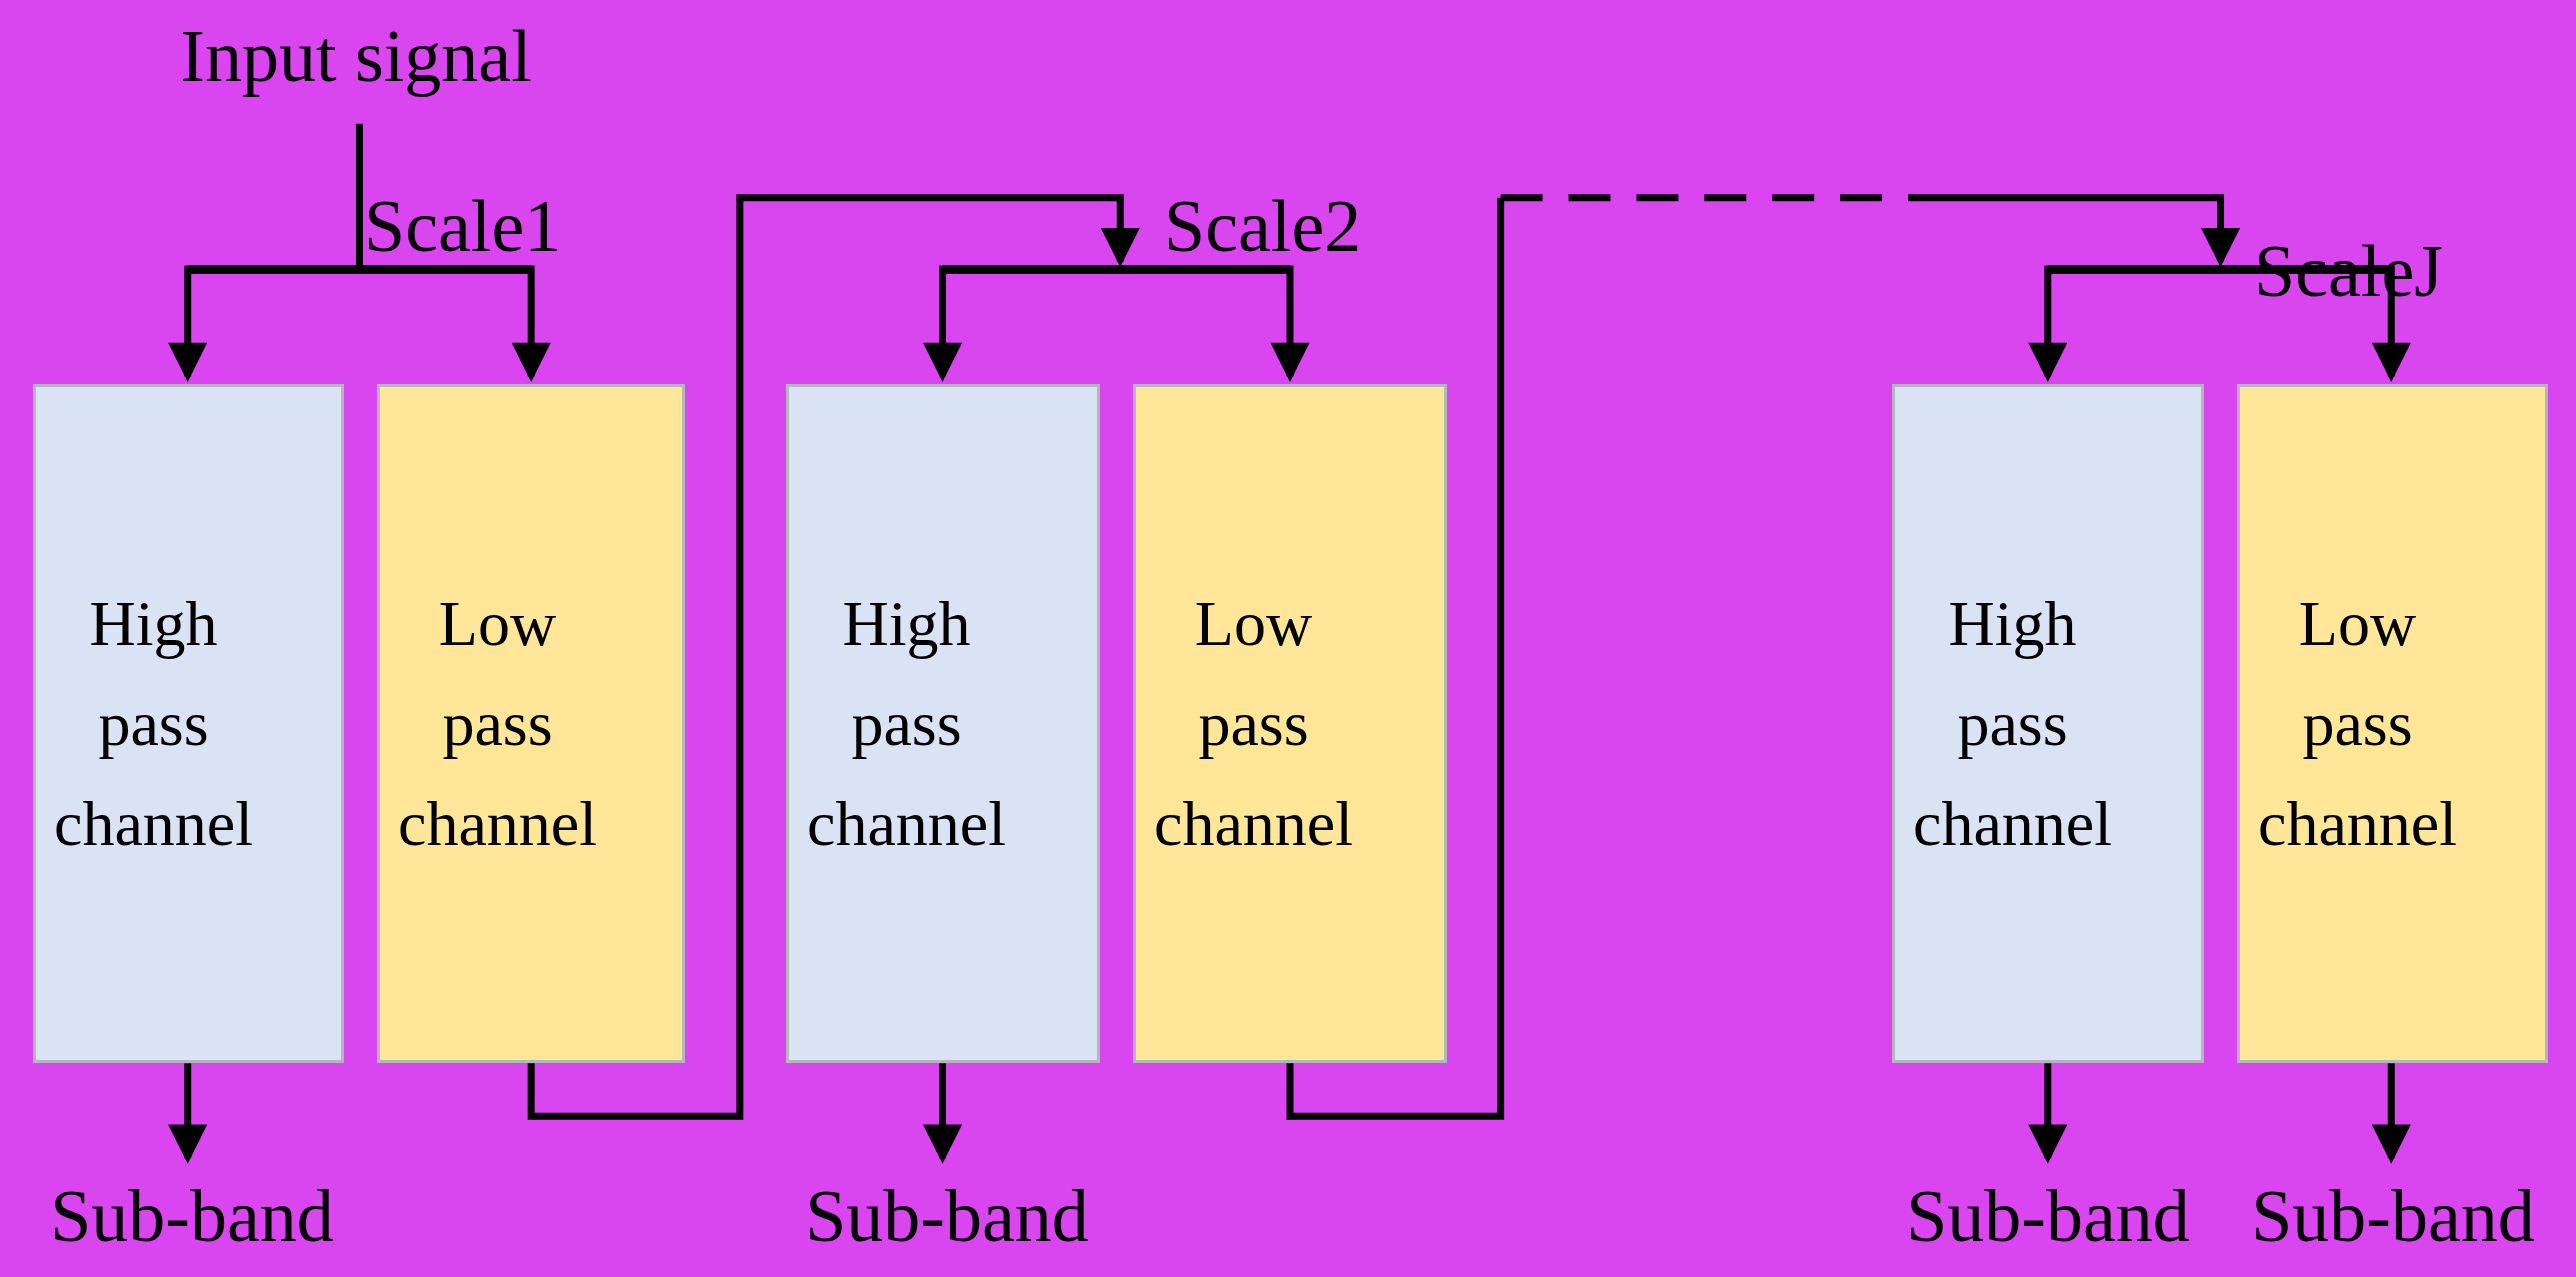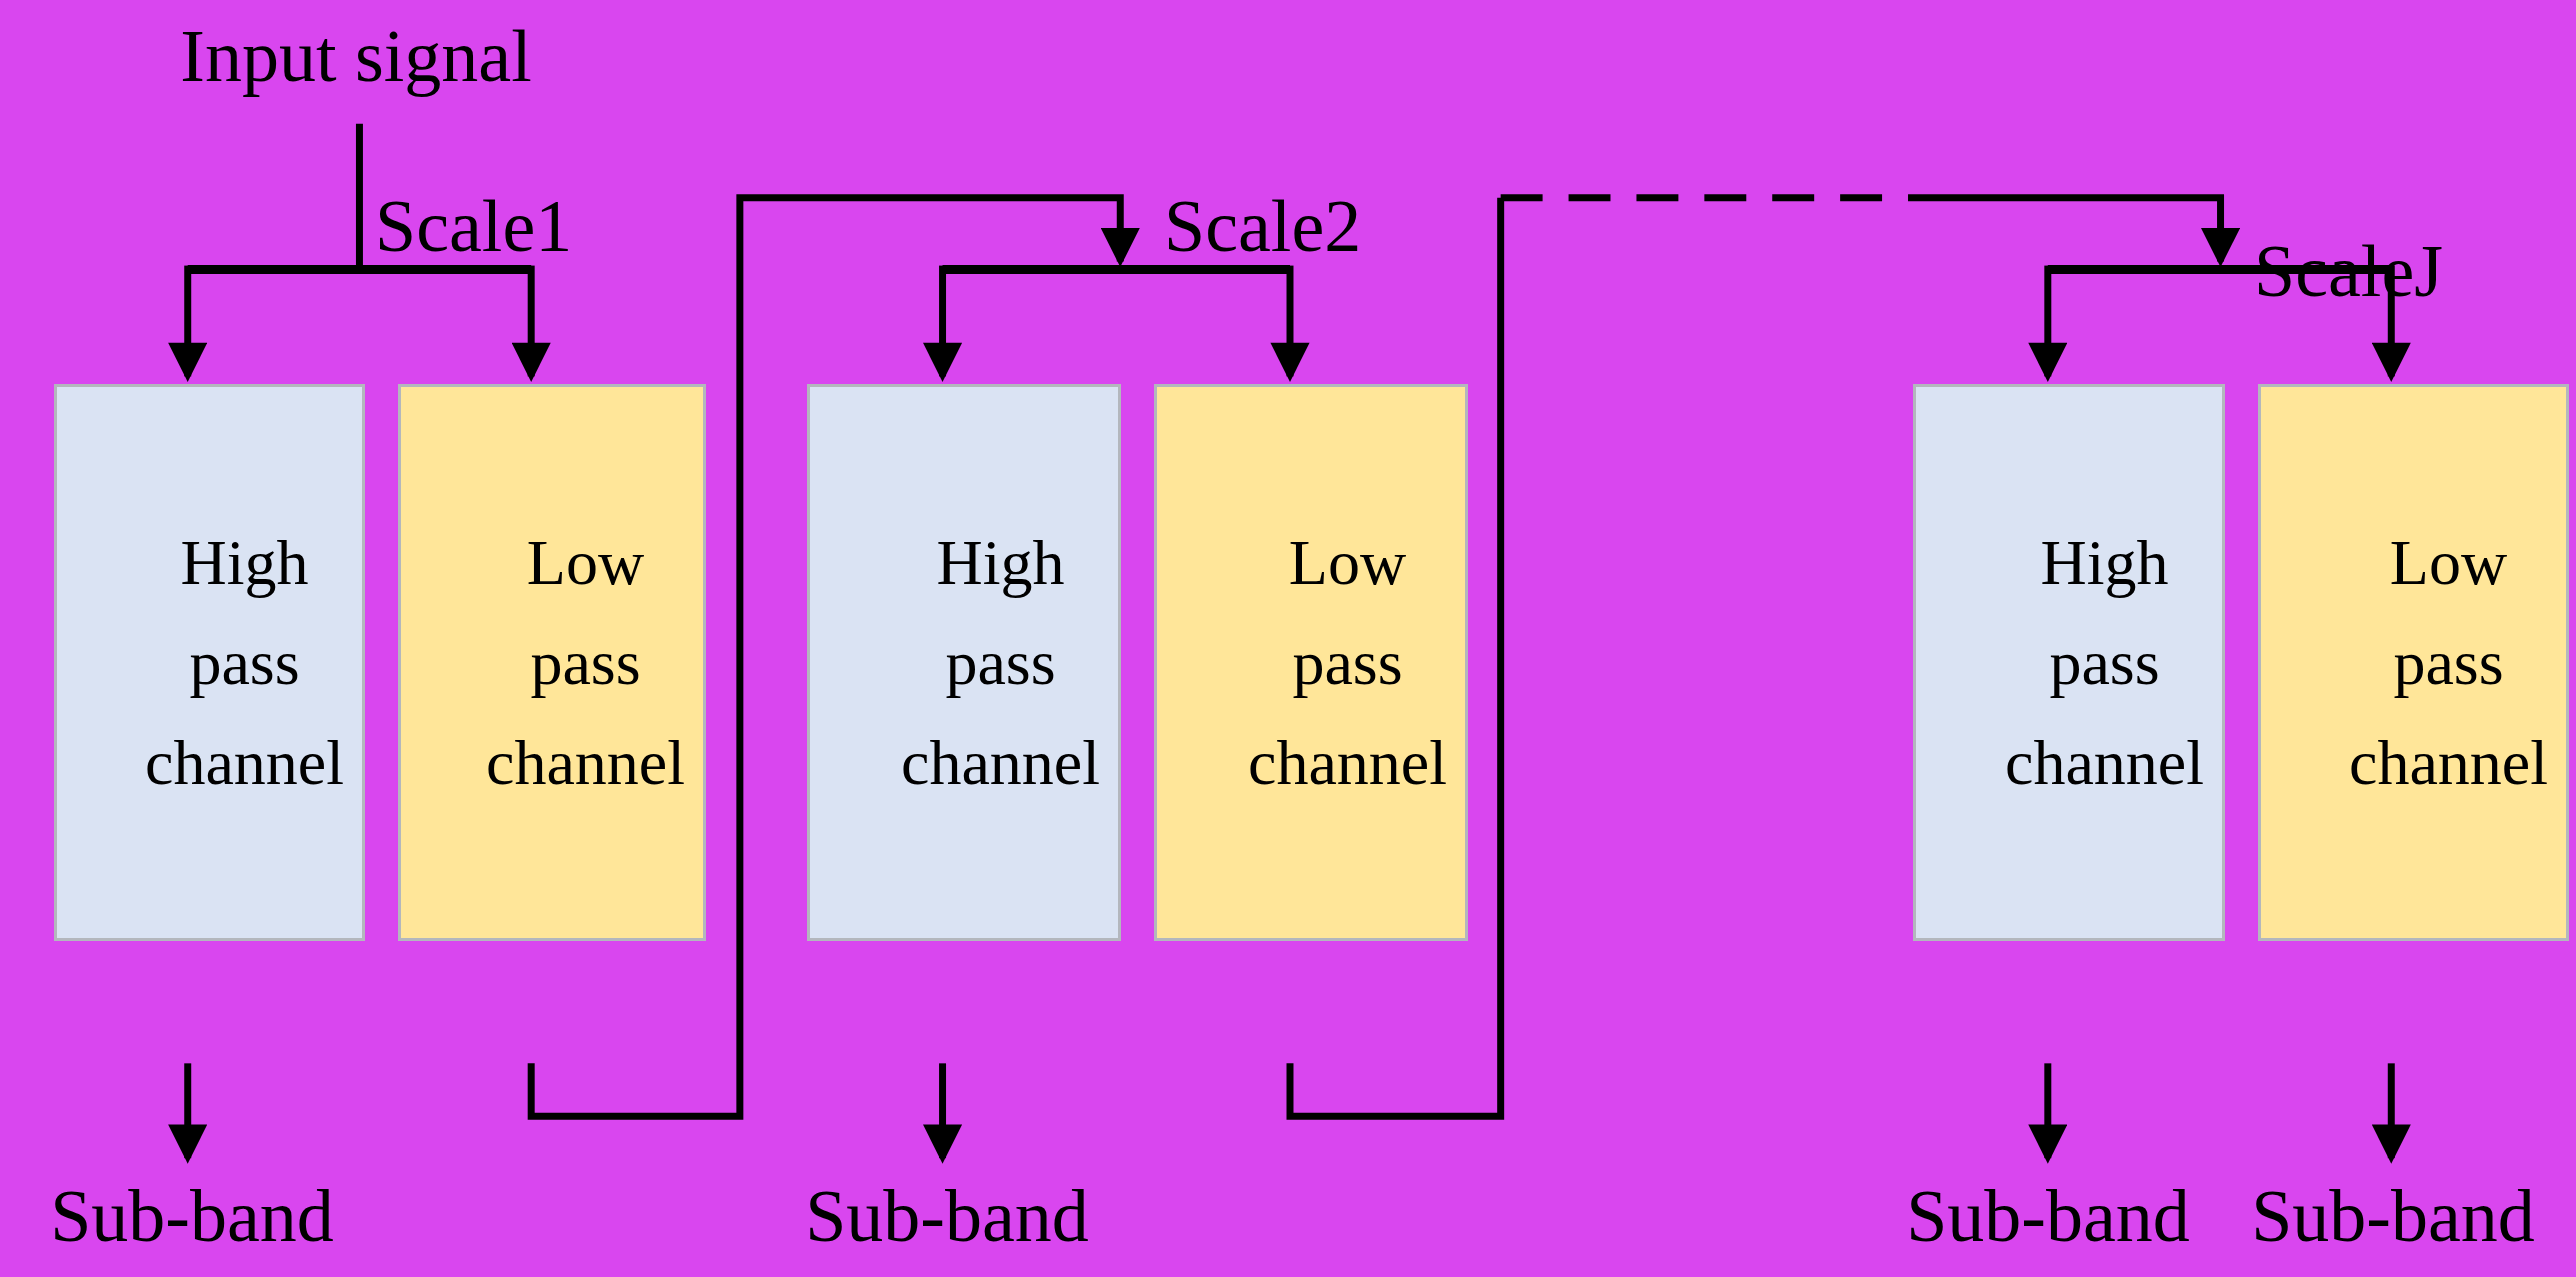--- a/index.html
+++ b/index.html
@@ -20,28 +20,27 @@
     position: absolute;
     left: 0;
     top: 0;
     width: 2576px;
     height: 1277px;
     display: block;
   }
   .channel-box {
     position: absolute;
     top: 384px;
-    height: 557px;
+    height: 679px;
     box-sizing: border-box;
     border: 3px solid #b3b7bd;
     display: flex;
     align-items: center;
-    justify-content: flex-end;
+    justify-content: flex-start;
     text-align: center;
-    margin-left: 21px;
   }
   .channel-box .box-label {
     display: block;
     width: 235px;
     font-size: 64px;
     line-height: 100px;
     color: #000000;
   }
   .diagram-label {
     position: absolute;
@@ -98,21 +97,21 @@
     <g stroke="currentColor" fill="none">
       <line x1="188" y1="1065" x2="188" y2="1160" stroke-width="7" marker-end="url(#ah)"></line>
       <line x1="944" y1="1065" x2="944" y2="1160" stroke-width="7" marker-end="url(#ah)"></line>
       <line x1="2051" y1="1065" x2="2051" y2="1160" stroke-width="7" marker-end="url(#ah)"></line>
       <line x1="2395" y1="1065" x2="2395" y2="1160" stroke-width="7" marker-end="url(#ah)"></line>
     </g>
   </svg>
 
   <div class="diagram-label centered" style="left:356px; top:16px;">Input signal</div>
 
-  <div class="diagram-label" style="left:375px; top:186px;text-align:right;">Scale1</div>
+  <div class="diagram-label" style="left:364px; top:186px;text-align:right;">Scale1</div>
   <div class="diagram-label" style="left:1164px; top:186px;">Scale2</div>
   <div class="diagram-label" style="left:2254px; top:186px;margin-top:45px;">ScaleJ</div>
 
   <div class="channel-box box-high" style="left: 33px; width: 311px; background: rgb(218, 227, 243); border-color: rgb(179, 183, 189);">
     <span class="box-label">High pass channel</span>
   </div>
   <div class="channel-box box-low" style="left: 377px; width: 308px; background: rgb(255, 230, 153); border-color: rgb(179, 183, 189);">
     <span class="box-label">Low pass channel</span>
   </div>
   <div class="channel-box box-high" style="left: 786px; width: 314px; background: rgb(218, 227, 243); border-color: rgb(179, 183, 189);">

